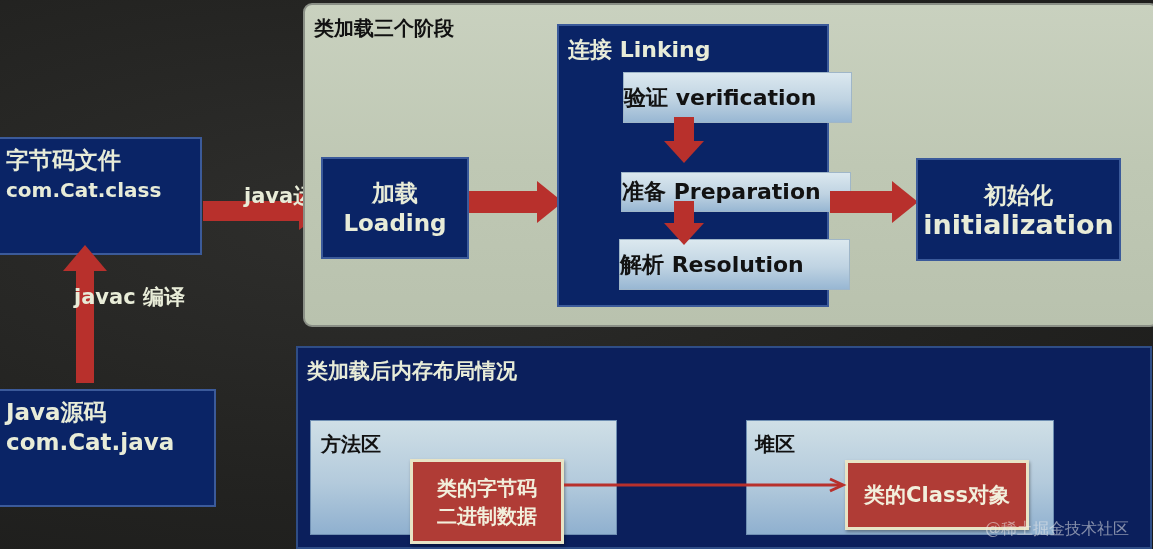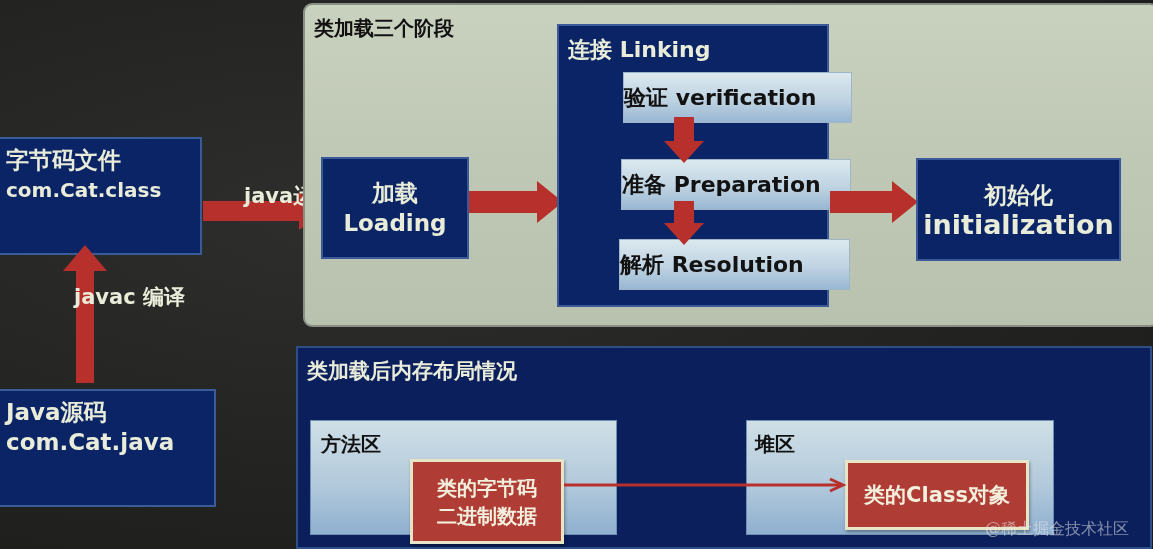--- a/index.html
+++ b/index.html
@@ -76,21 +76,21 @@
 <svg style="left:469px; top:181px;" width="94" height="42">
   <rect x="0" y="10" width="70" height="22" fill="#b8302c"></rect>
   <polygon points="68,0 94,21 68,42" fill="#b8302c"></polygon>
 </svg>
 
 <div class="abs navy" style="left:557px; top:24px; width:272px; height:283px;">
   <div class="abs" style="left:9px; top:9px; font-size:22px;">连接 Linking</div>
 </div>
 
 <div class="abs step" style="left:575px; top:72px; width:229px; height:51px;">验证 verification</div>
-<div class="abs step" style="left:573px; top:159px; width:230px; height:51px;">准备 Preparation</div>
+<div class="abs step" style="left:573px; top:172px; width:230px; height:40px;">准备 Preparation</div>
 <div class="abs step" style="left:571px; top:239px; width:231px; height:51px;">解析 Resolution</div>
 
 <svg style="left:664px; top:117px;" width="40" height="48">
   <rect x="10" y="0" width="20" height="26" fill="#b8302c"></rect>
   <polygon points="0,24 40,24 20,46" fill="#b8302c"></polygon>
 </svg>
 <svg style="left:664px; top:201px;" width="40" height="46">
   <rect x="10" y="0" width="20" height="24" fill="#b8302c"></rect>
   <polygon points="0,22 40,22 20,44" fill="#b8302c"></polygon>
 </svg>

